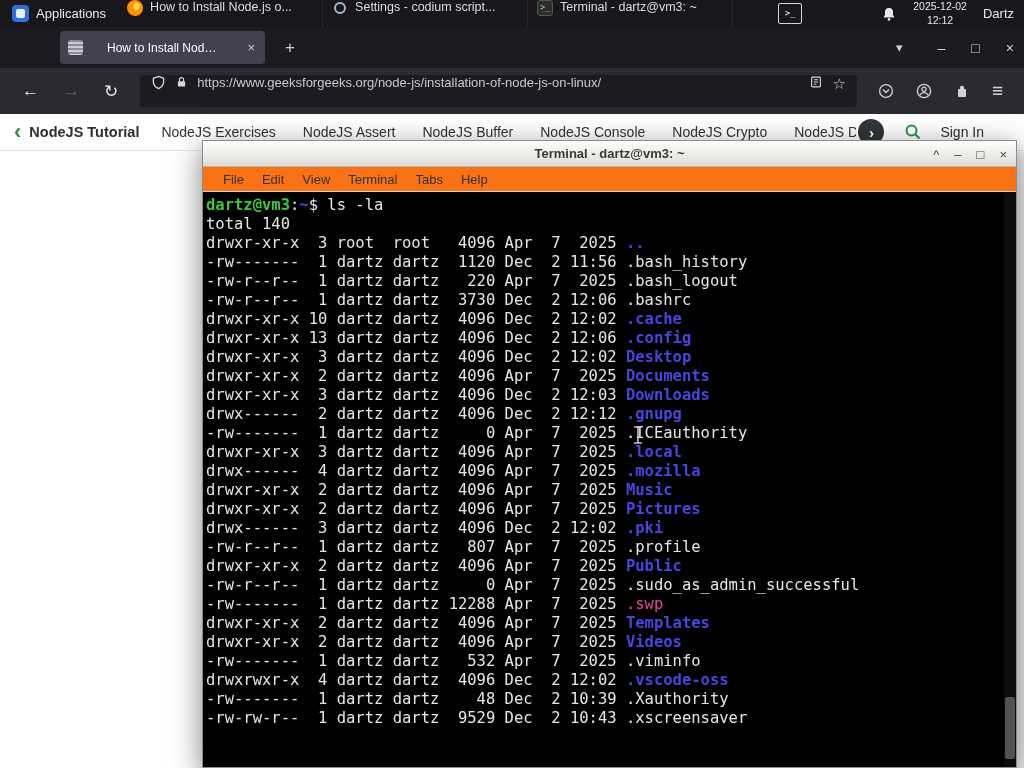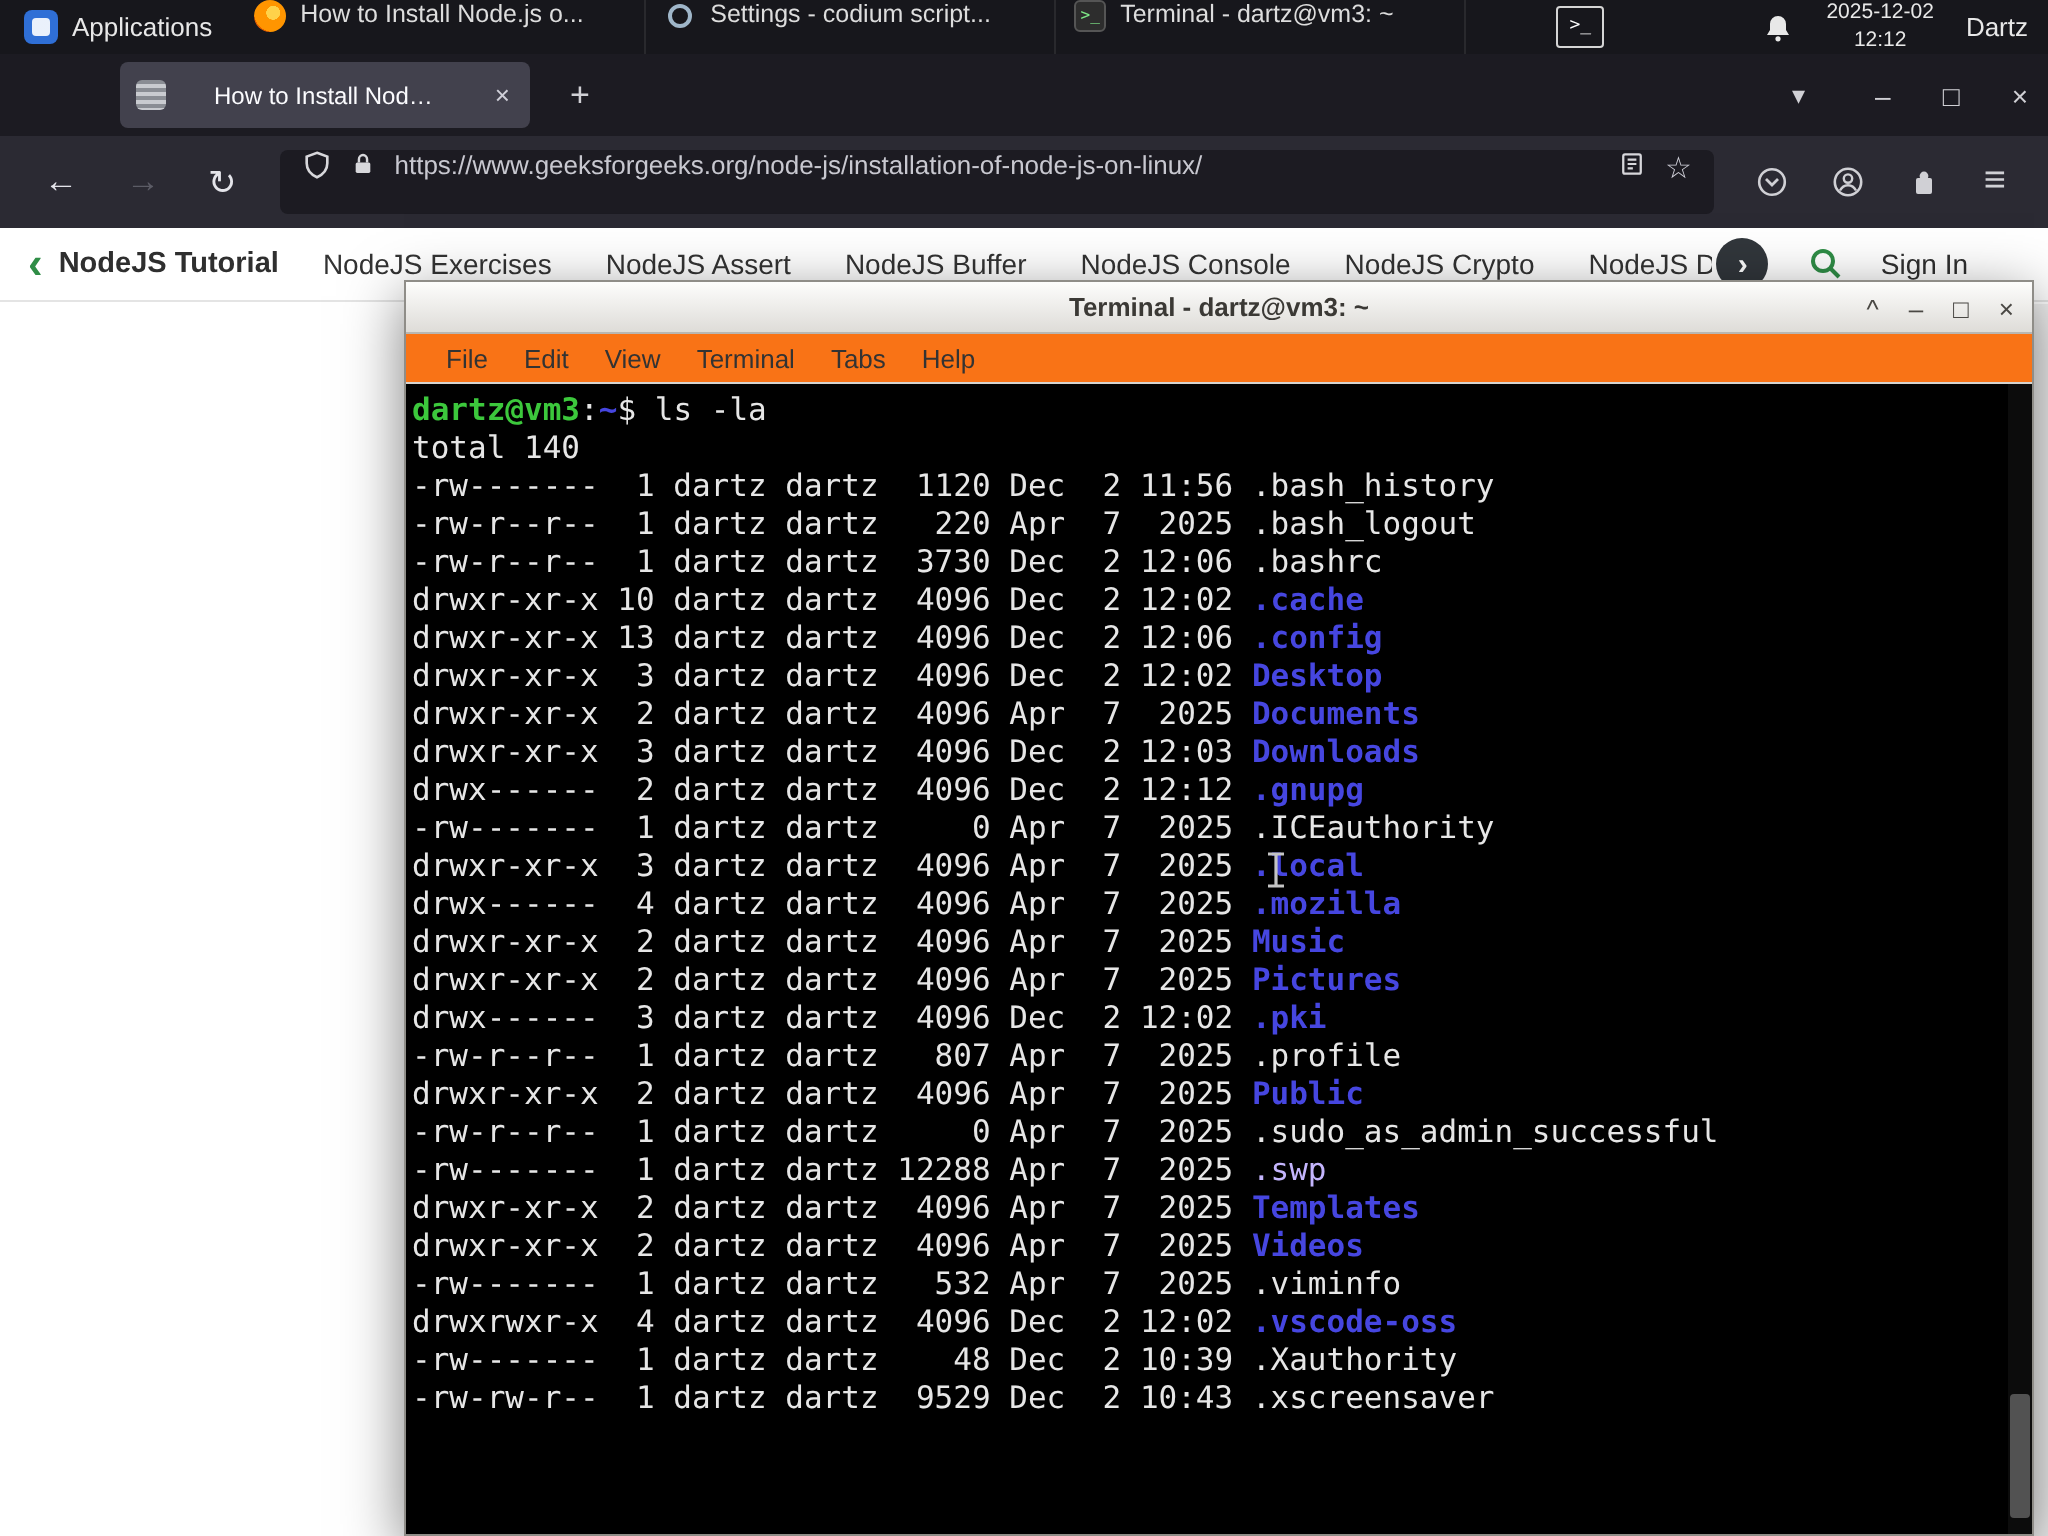--- a/index.html
+++ b/index.html
@@ -90,21 +90,21 @@
     align-items:center; padding-left:11px; font-size:13px; color:#333; flex:0 0 25px; }
   .tmenu-item { padding:0 9px; line-height:25px; }
   .term-body { flex:1; position:relative; background:#000; overflow:hidden;
     font-family:"DejaVu Sans Mono", monospace; font-size:15.5px; line-height:19px; color:#e6e6e6;
     padding:4px 16px 0 3px; }
   .tline, .prompt-line { white-space:pre; }
   .p-user { color:#3cc83c; font-weight:bold; }
   .p-path { color:#4646e0; font-weight:bold; }
   .n-dir { color:#4646e0; font-weight:bold; }
   .n-file { color:#e6e6e6; }
-  .n-dim { color:#c4b5fd; }
+  .n-dim { color:#ec4899; }
   .term-scrollbar { position:absolute; top:0; right:0; width:12px; height:100%; background:#0c0c0c; }
   .term-thumb { position:absolute; right:1px; width:10px; top:505px; height:62px; background:#525252; border-radius:2px; }
 
   
   .ibeam { position:absolute; left:632px; top:425px; z-index:40; color:#bfbfbf;
     font-family:"DejaVu Sans Mono",monospace; font-size:17px; }
 
   svg { display:block; }
 </style>
 </head>
@@ -248,20 +248,21 @@
         <span class="tmenu-item">Edit</span>
         <span class="tmenu-item">View</span>
         <span class="tmenu-item">Terminal</span>
         <span class="tmenu-item">Tabs</span>
         <span class="tmenu-item">Help</span>
       </div>
     <div class="term-body">
       <div class="prompt-line"><span class="p-user">dartz@vm3</span><span>:</span><span class="p-path">~</span><span>$</span><span> ls -la</span></div>
       <div class="tline">total 140</div>
       <div>
+          <div class="tline"><span>drwxr-xr-x  3 root  root   4096 Apr  7  2025 </span><span class="n-dir">..</span></div>
           <div class="tline"><span>-rw-------  1 dartz dartz  1120 Dec  2 11:56 </span><span class="n-file">.bash_history</span></div>
           <div class="tline"><span>-rw-r--r--  1 dartz dartz   220 Apr  7  2025 </span><span class="n-file">.bash_logout</span></div>
           <div class="tline"><span>-rw-r--r--  1 dartz dartz  3730 Dec  2 12:06 </span><span class="n-file">.bashrc</span></div>
           <div class="tline"><span>drwxr-xr-x 10 dartz dartz  4096 Dec  2 12:02 </span><span class="n-dir">.cache</span></div>
           <div class="tline"><span>drwxr-xr-x 13 dartz dartz  4096 Dec  2 12:06 </span><span class="n-dir">.config</span></div>
           <div class="tline"><span>drwxr-xr-x  3 dartz dartz  4096 Dec  2 12:02 </span><span class="n-dir">Desktop</span></div>
           <div class="tline"><span>drwxr-xr-x  2 dartz dartz  4096 Apr  7  2025 </span><span class="n-dir">Documents</span></div>
           <div class="tline"><span>drwxr-xr-x  3 dartz dartz  4096 Dec  2 12:03 </span><span class="n-dir">Downloads</span></div>
           <div class="tline"><span>drwx------  2 dartz dartz  4096 Dec  2 12:12 </span><span class="n-dir">.gnupg</span></div>
           <div class="tline"><span>-rw-------  1 dartz dartz     0 Apr  7  2025 </span><span class="n-file">.ICEauthority</span></div>

